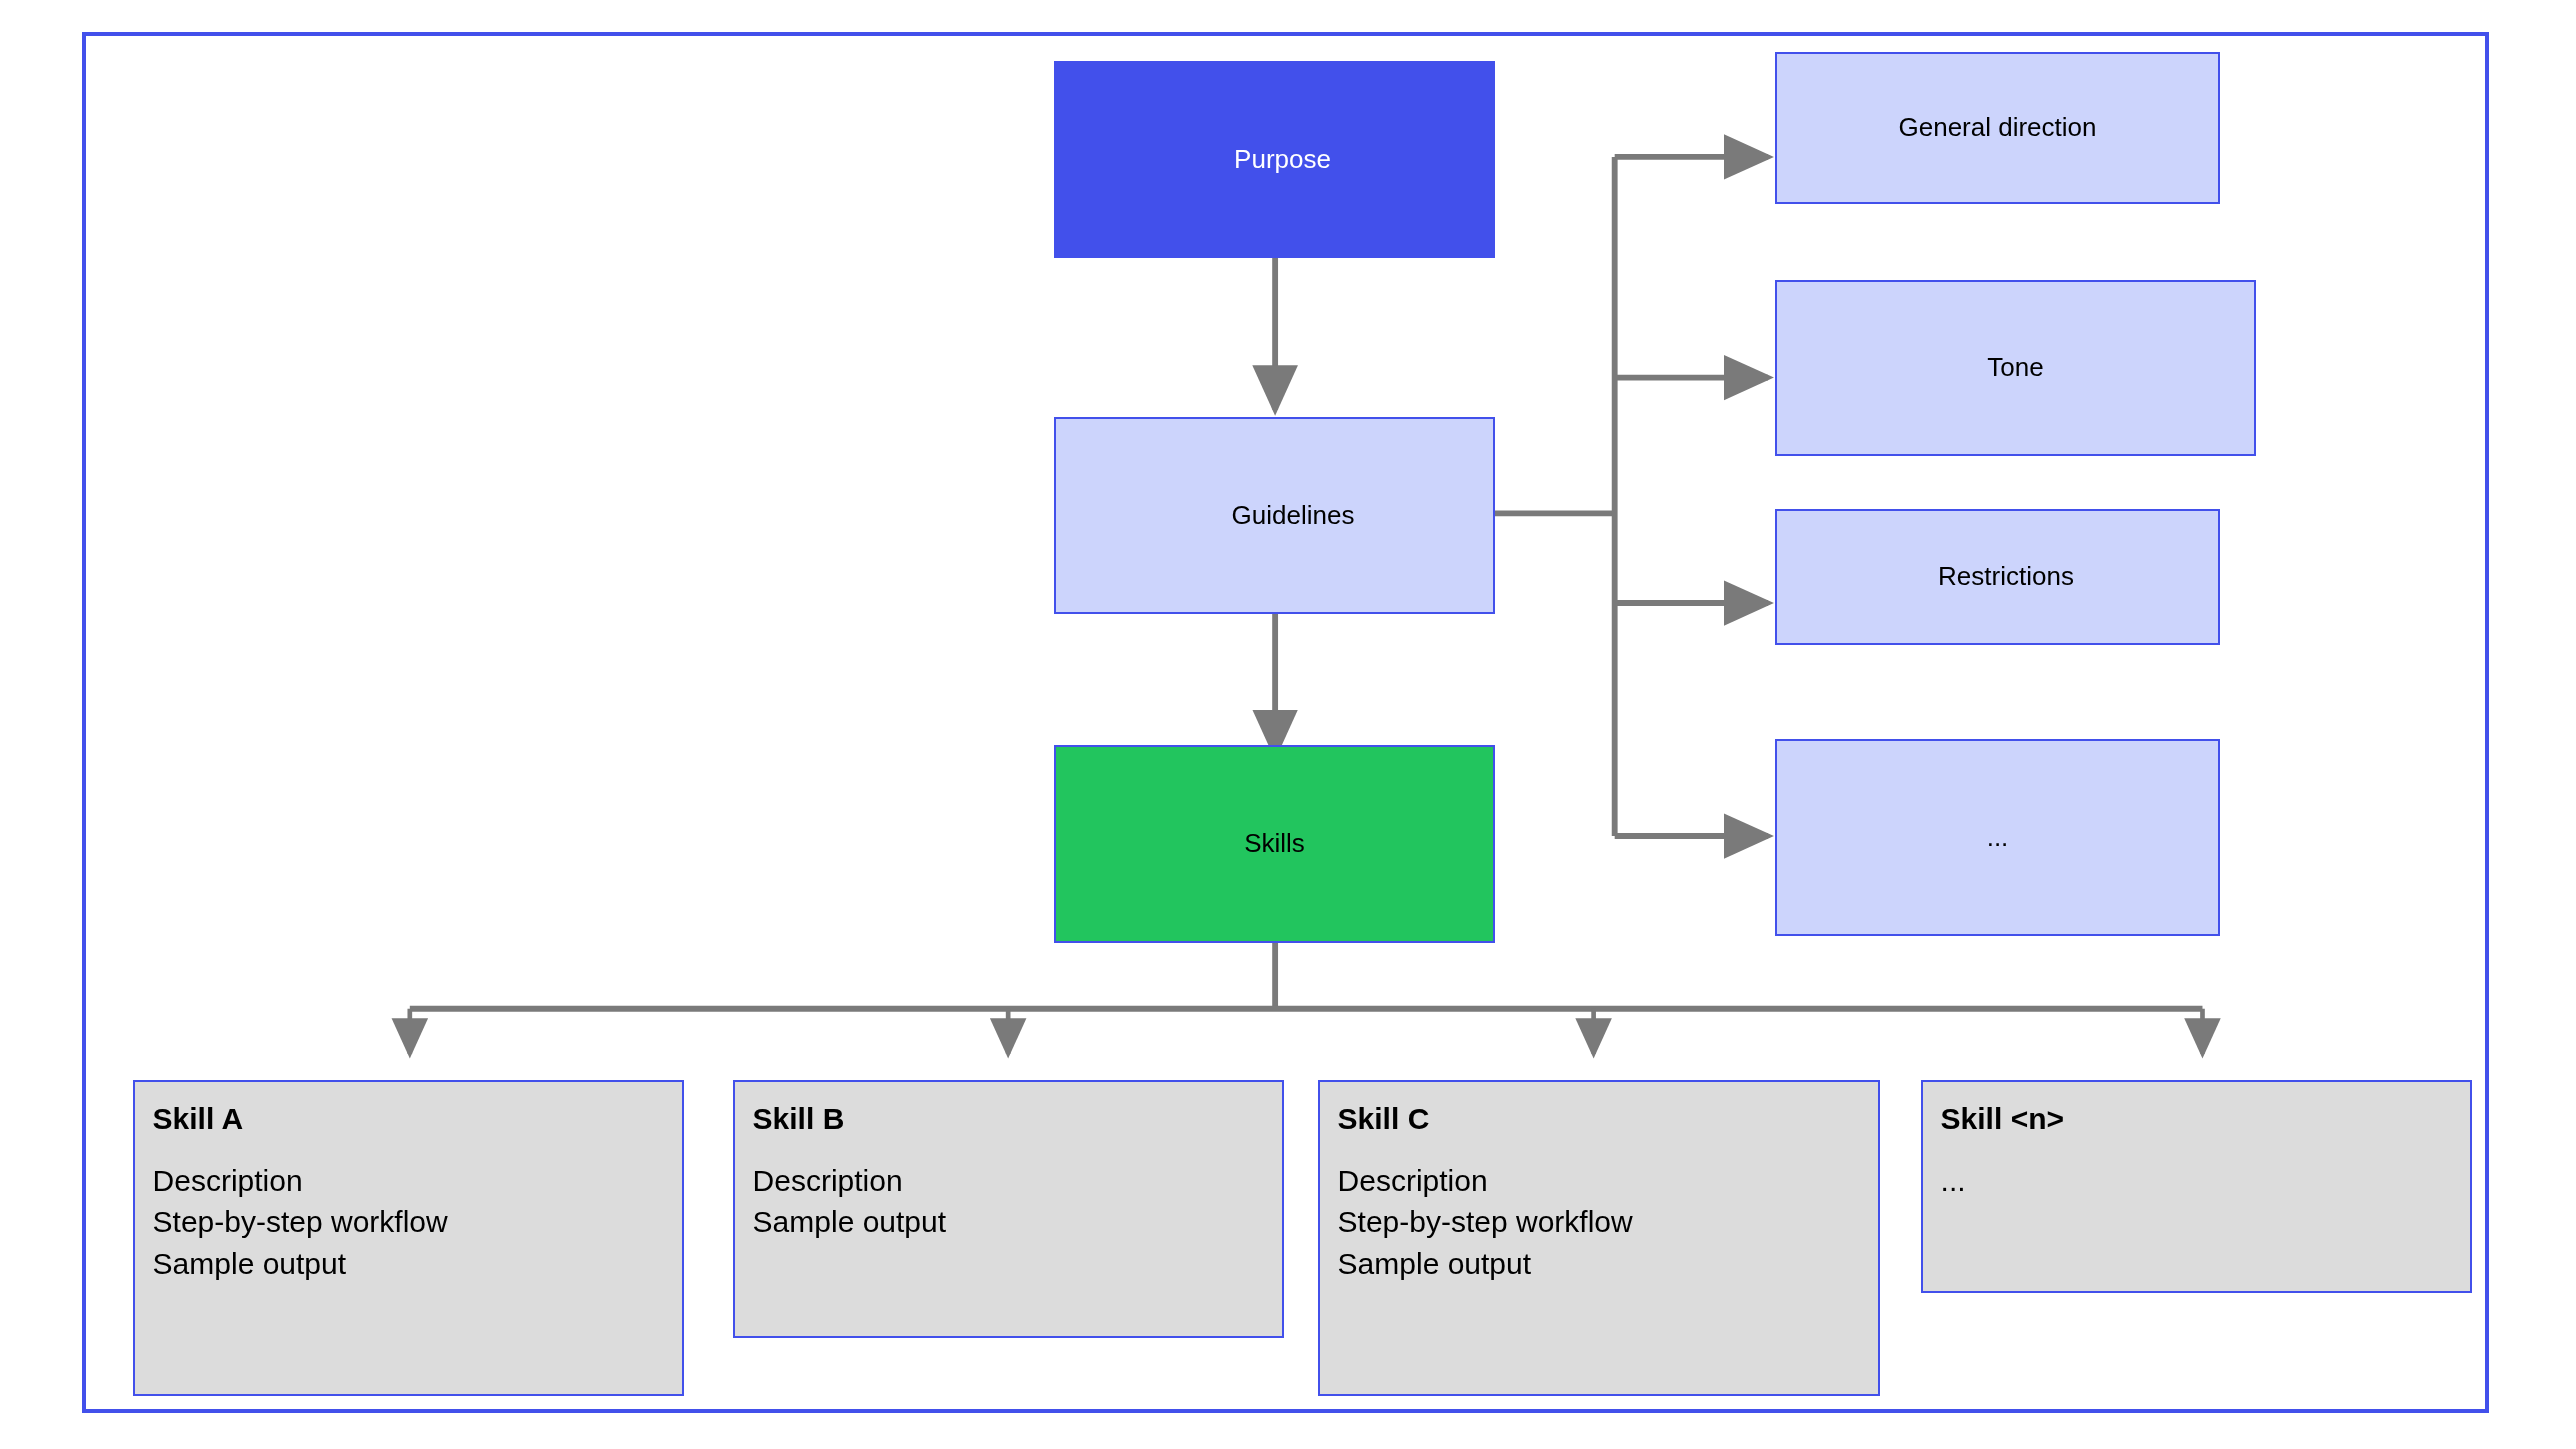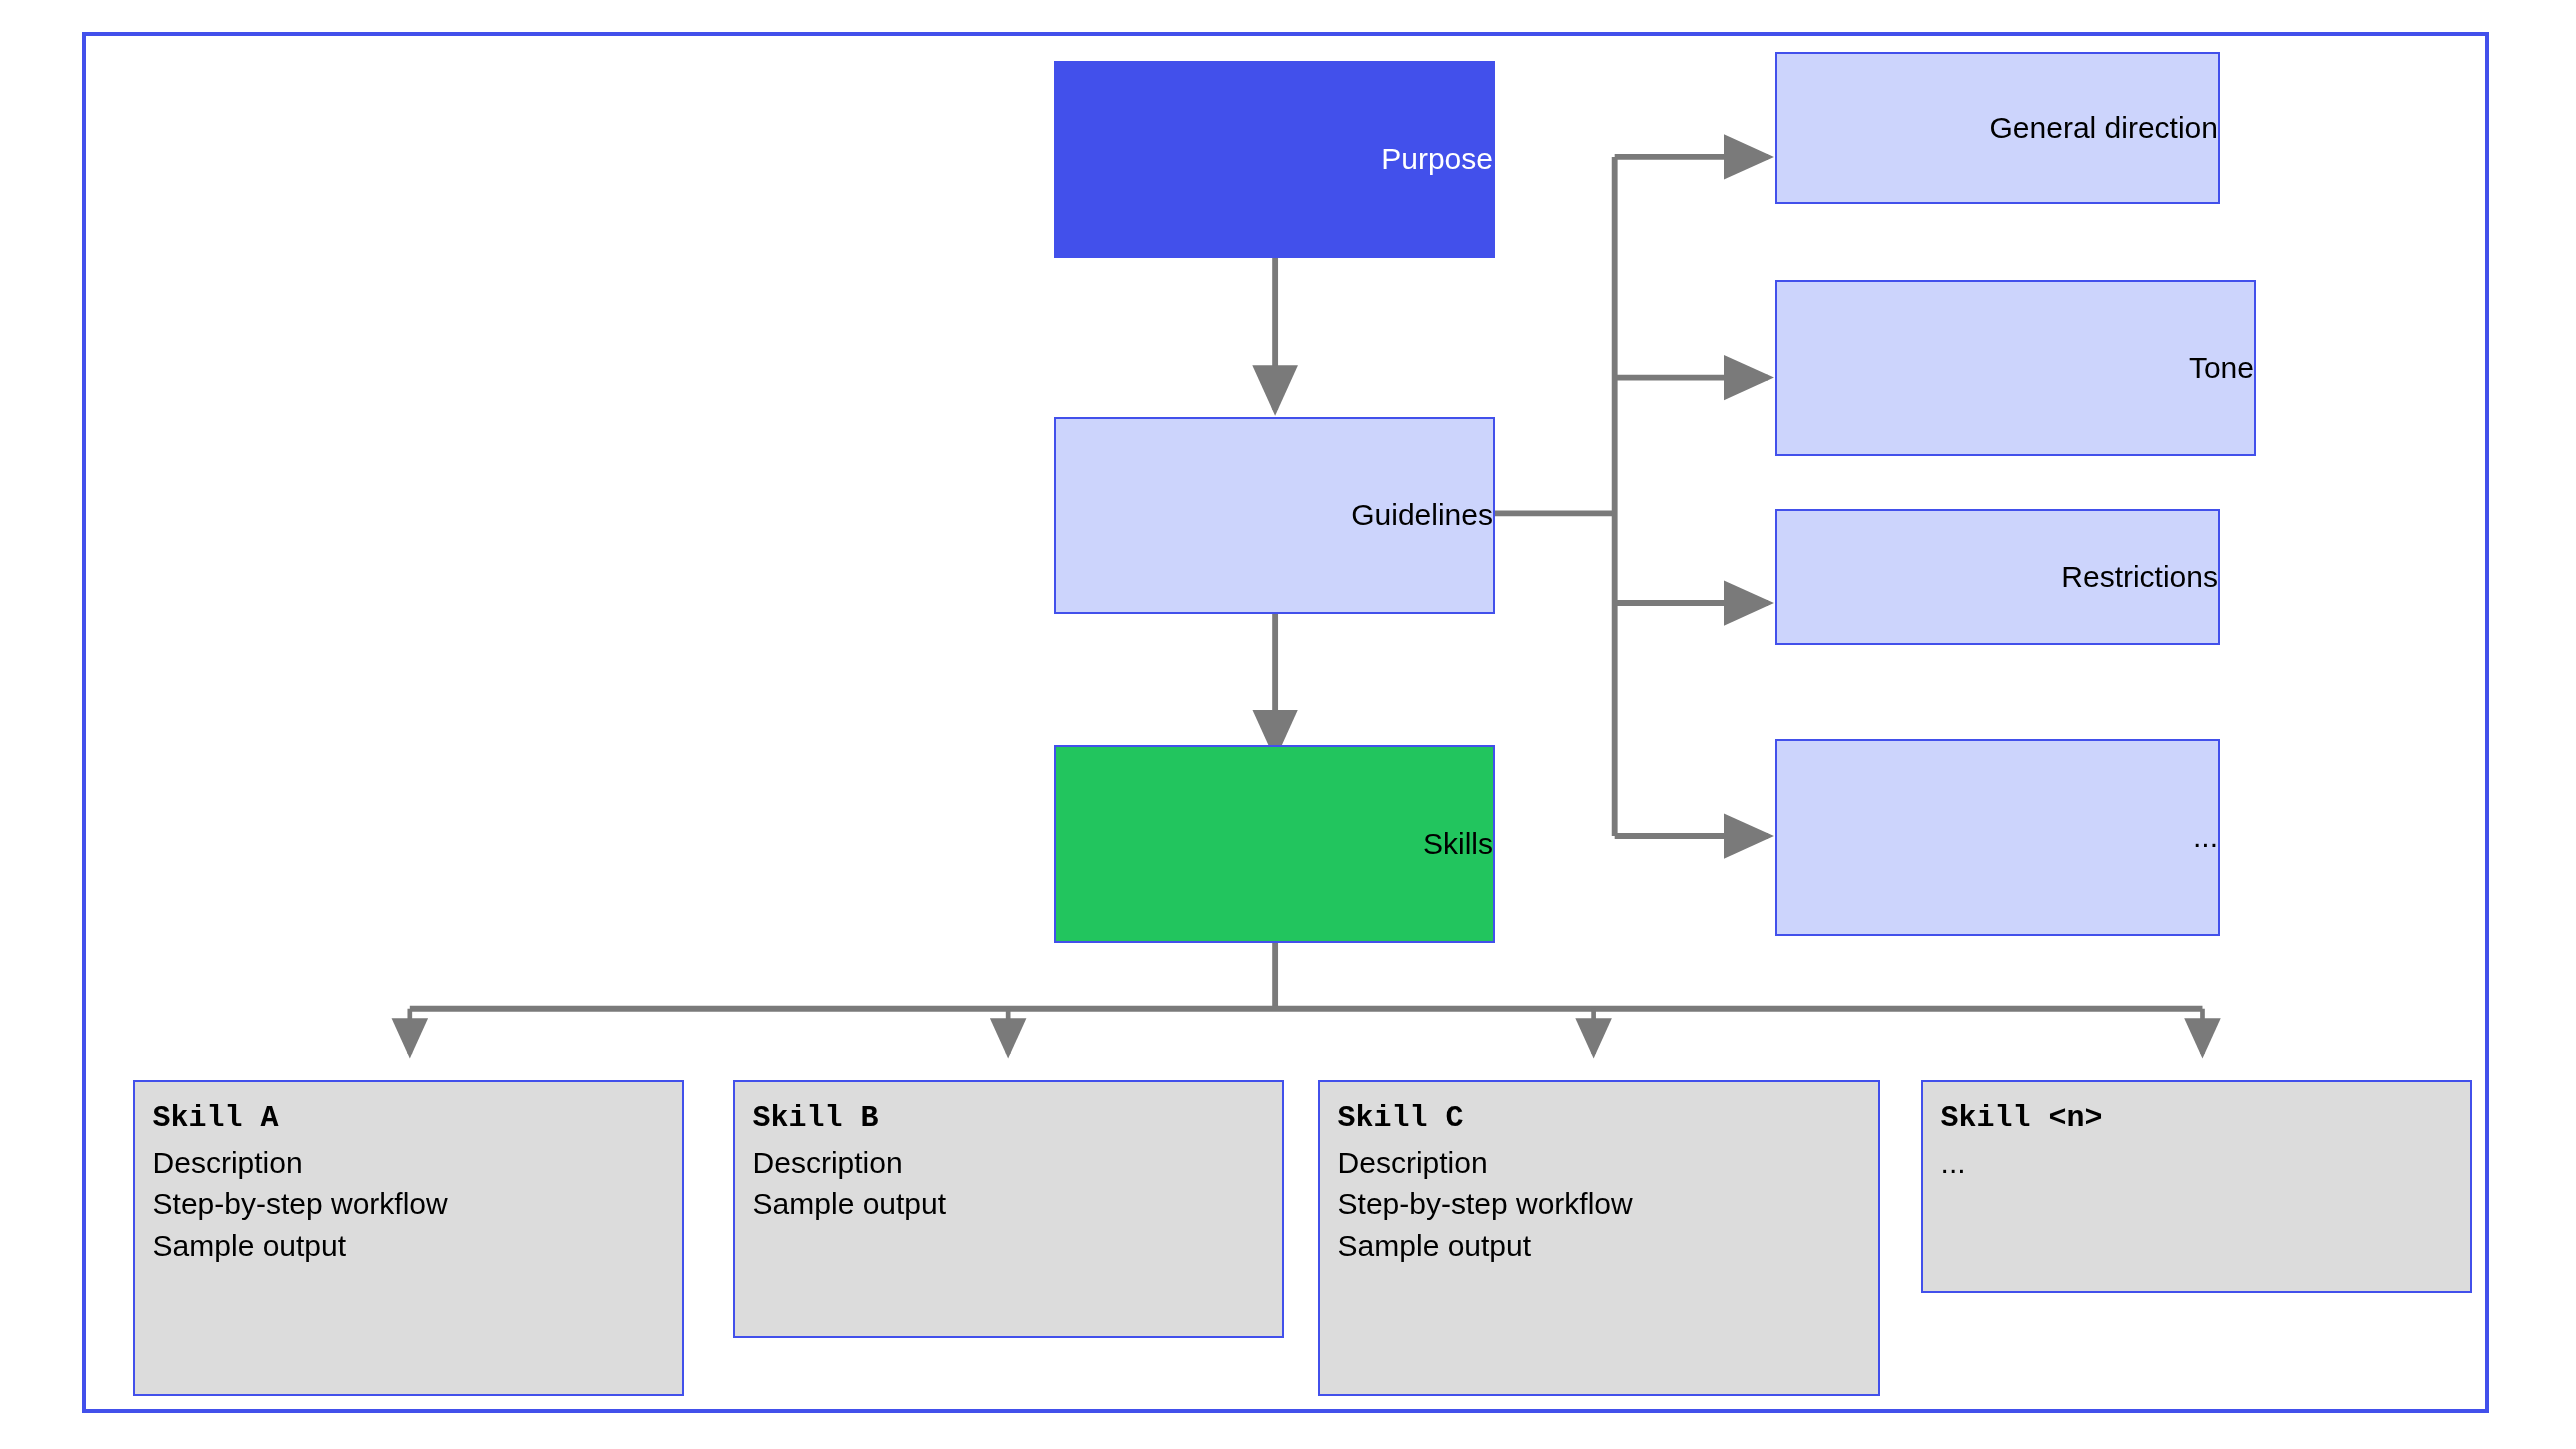--- a/index.html
+++ b/index.html
@@ -30,24 +30,24 @@
     width:2576px;height:1449px;
     pointer-events:none;
   }
   
   .node{
     position:absolute;
     box-sizing:border-box;
     border:2.3px solid #4250EB;
     display:flex;
     align-items:center;
-    justify-content:flex-end;
+    justify-content:center;
     text-align:center;
     color:#000000;
-    font-size:30px;
+    font-size:26px;
     line-height:1.15;
     font-weight:400;
   }
   .node.fill-strong{
     background:#4250EB;
     border-color:#4250EB;
     color:#ffffff;
     padding-left:16px;
   }
   .node.fill-light{ background:#CCD4FC; }
@@ -61,23 +61,22 @@
     background:#DCDCDC;
     display:block;
     padding:16.4px 17.6px 0 17.6px;
     color:#000000;
     font-size:30px;
     line-height:1.38;
   }
   .card .card-title{
     font-weight:bold;
     display:block;
-    margin-bottom:2px;
+    margin-bottom:20px;
     white-space:nowrap;
-    font-family:Liberation Mono, monospace;
   }
   .card .card-line{
     display:block;
     white-space:nowrap;
   }
 </style>
 </head>
 <body>
 
 <div id="canvas">

